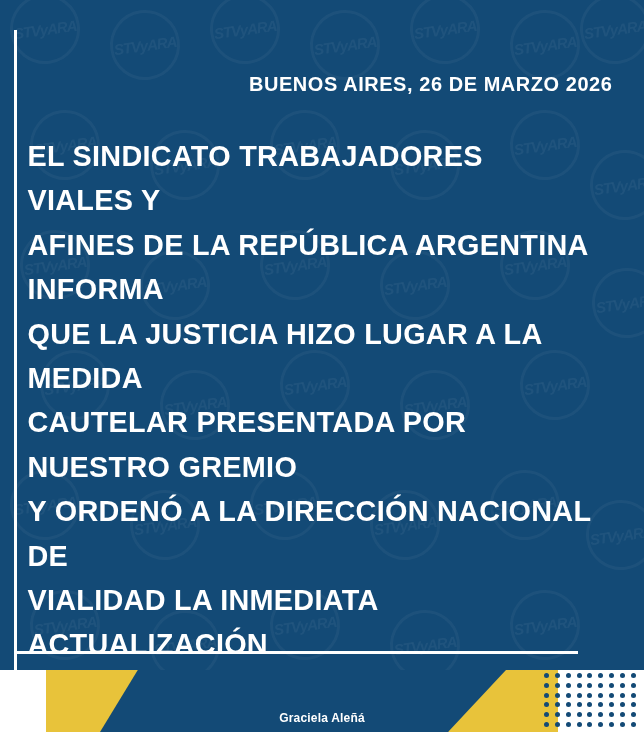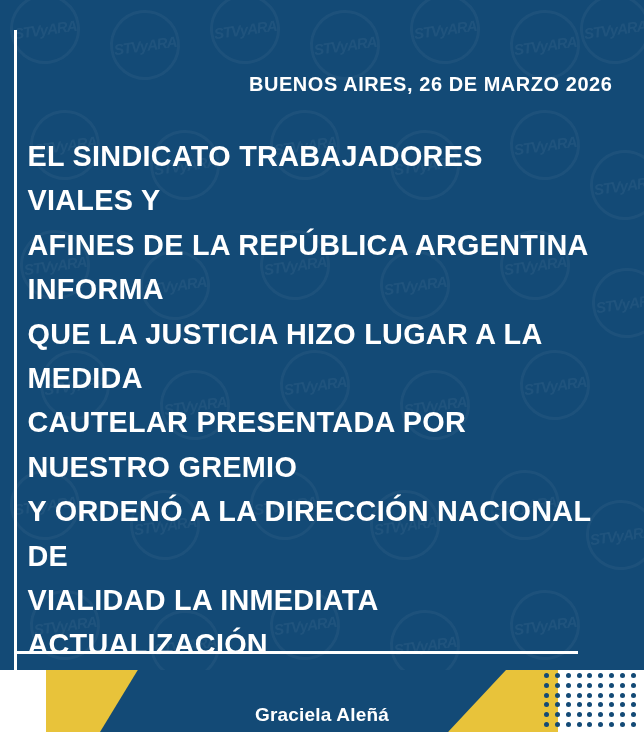--- a/index.html
+++ b/index.html
@@ -172,21 +172,21 @@
   .signature {
     position: absolute;
     left: 0;
     right: 0;
     bottom: 6px;
     text-align: center;
     color: #ffffff;
     z-index: 4;
   }
   .sig-name {
-    font-size: 19px;
+    font-size: 12px;
     font-weight: bold;
     letter-spacing: 0.2px;
     line-height: 1.15;
   }
   .sig-role {
     font-size: 15px;
     font-weight: bold;
     line-height: 1.3;
   }
 </style>

